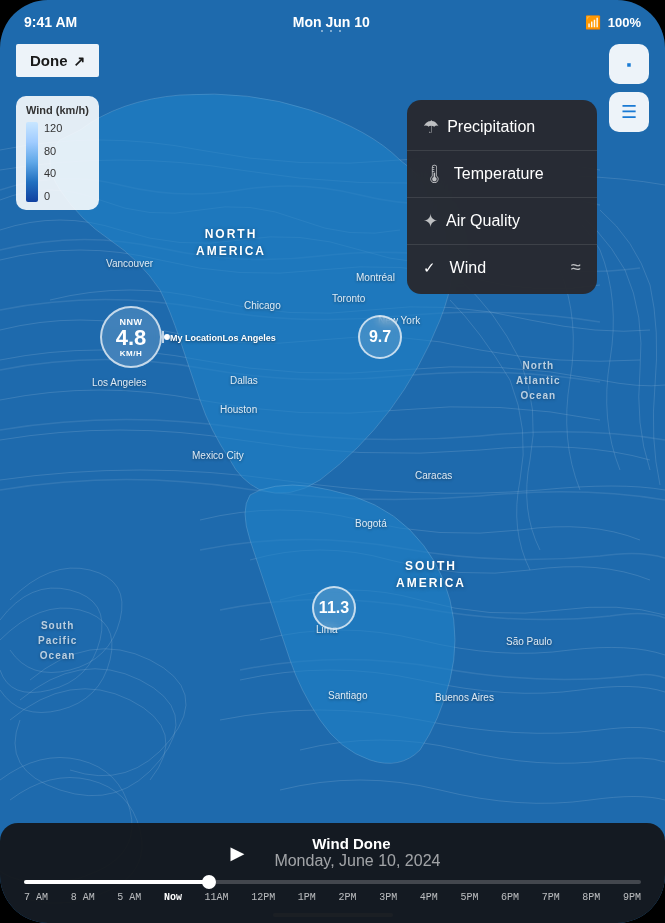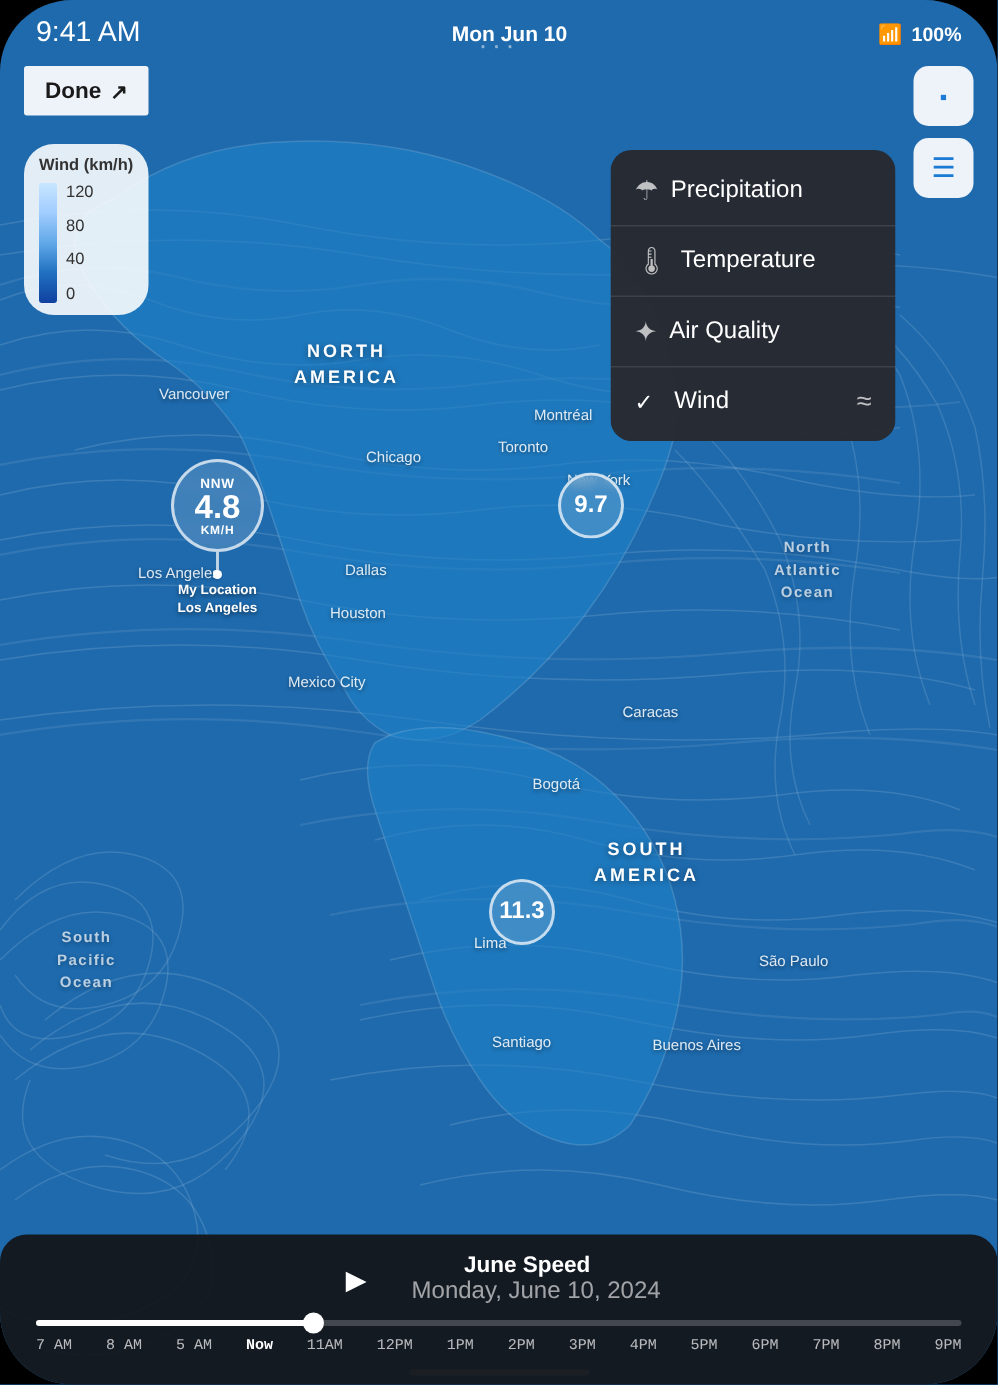--- a/index.html
+++ b/index.html
@@ -47,22 +47,22 @@
       align-items: center;
       justify-content: space-between;
       padding: 8px 24px 0;
       z-index: 100;
       color: white;
       font-size: 14px;
       font-weight: 600;
     }
 
     .status-time {
-      font-size: 19px;
-      font-weight: 400;
+      font-size: 14px;
+      font-weight: 700;
     }
 
     .status-right {
       display: flex;
       align-items: center;
       gap: 6px;
       font-size: 13px;
     }
 
     
@@ -111,21 +111,21 @@
       font-size: 18px;
       color: #1a7ad4;
     }
 
     
     .wind-legend {
       position: absolute;
       top: 96px;
       left: 16px;
       background: rgba(255,255,255,0.88);
-      border-radius: 20px;
+      border-radius: 10px;
       padding: 8px 10px;
       z-index: 100;
       min-width: 75px;
     }
 
     .legend-title {
       font-size: 11px;
       font-weight: 600;
       color: #333;
       margin-bottom: 6px;
@@ -206,24 +206,23 @@
       font-weight: 500;
       opacity: 0.85;
       text-shadow: 0 1px 3px rgba(0,0,0,0.5);
       pointer-events: none;
     }
 
     
     .wind-badge {
       position: absolute;
       display: flex;
-      flex-direction: column;
+      flex-direction: row;
       align-items: center;
       z-index: 50;
-      margin-left: 14px;
     }
 
     .wind-badge-circle {
       background: rgba(255,255,255,0.15);
       border: 2px solid rgba(255,255,255,0.7);
       border-radius: 50%;
       width: 62px;
       height: 62px;
       display: flex;
       flex-direction: column;
@@ -577,21 +576,21 @@
       <span class="wind-badge-speed">11.3</span>
     </div>
   </div>
 
   <div class="bottom-panel">
     <div class="timeline-header">
       <button class="play-btn">
         <span>▶</span>
       </button>
       <div class="timeline-title-block">
-        <div class="timeline-title">June Speed</div>
+        <div class="timeline-title">Wind Done</div>
         <div class="timeline-date">Monday, June 10, 2024</div>
       </div>
     </div>
 
     <div class="timeline-track">
       <div class="timeline-fill"></div>
       <div class="timeline-thumb"></div>
     </div>
 
     <div class="timeline-labels">

